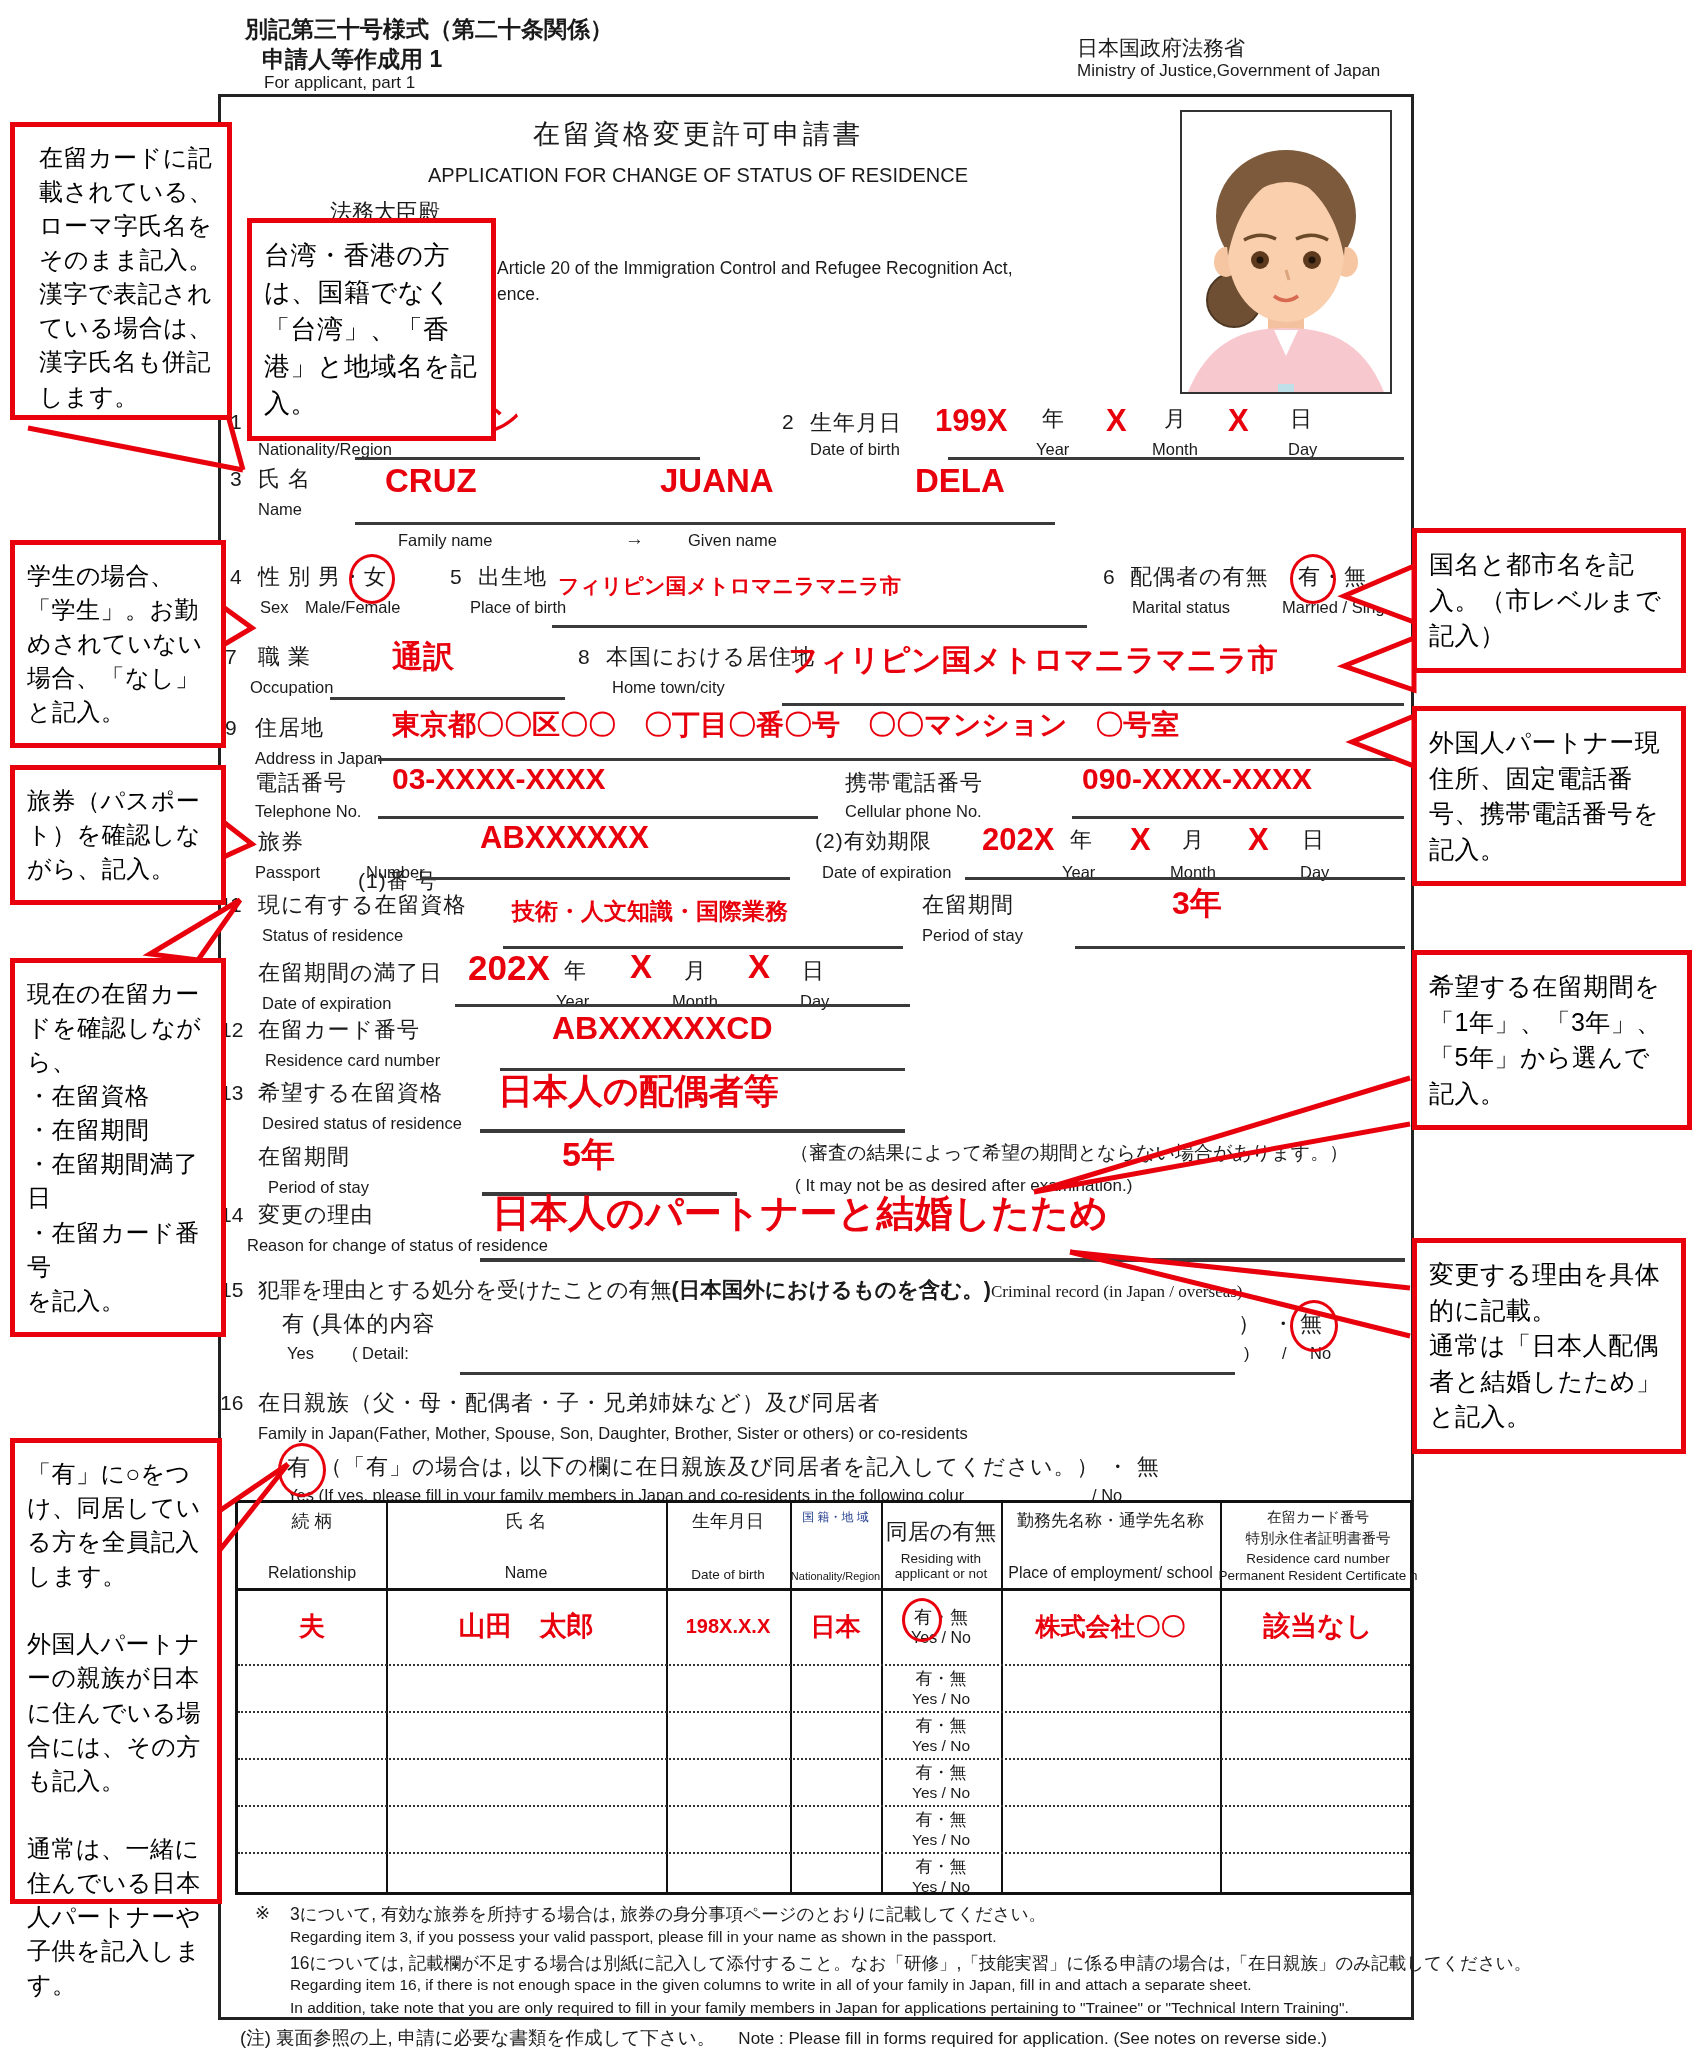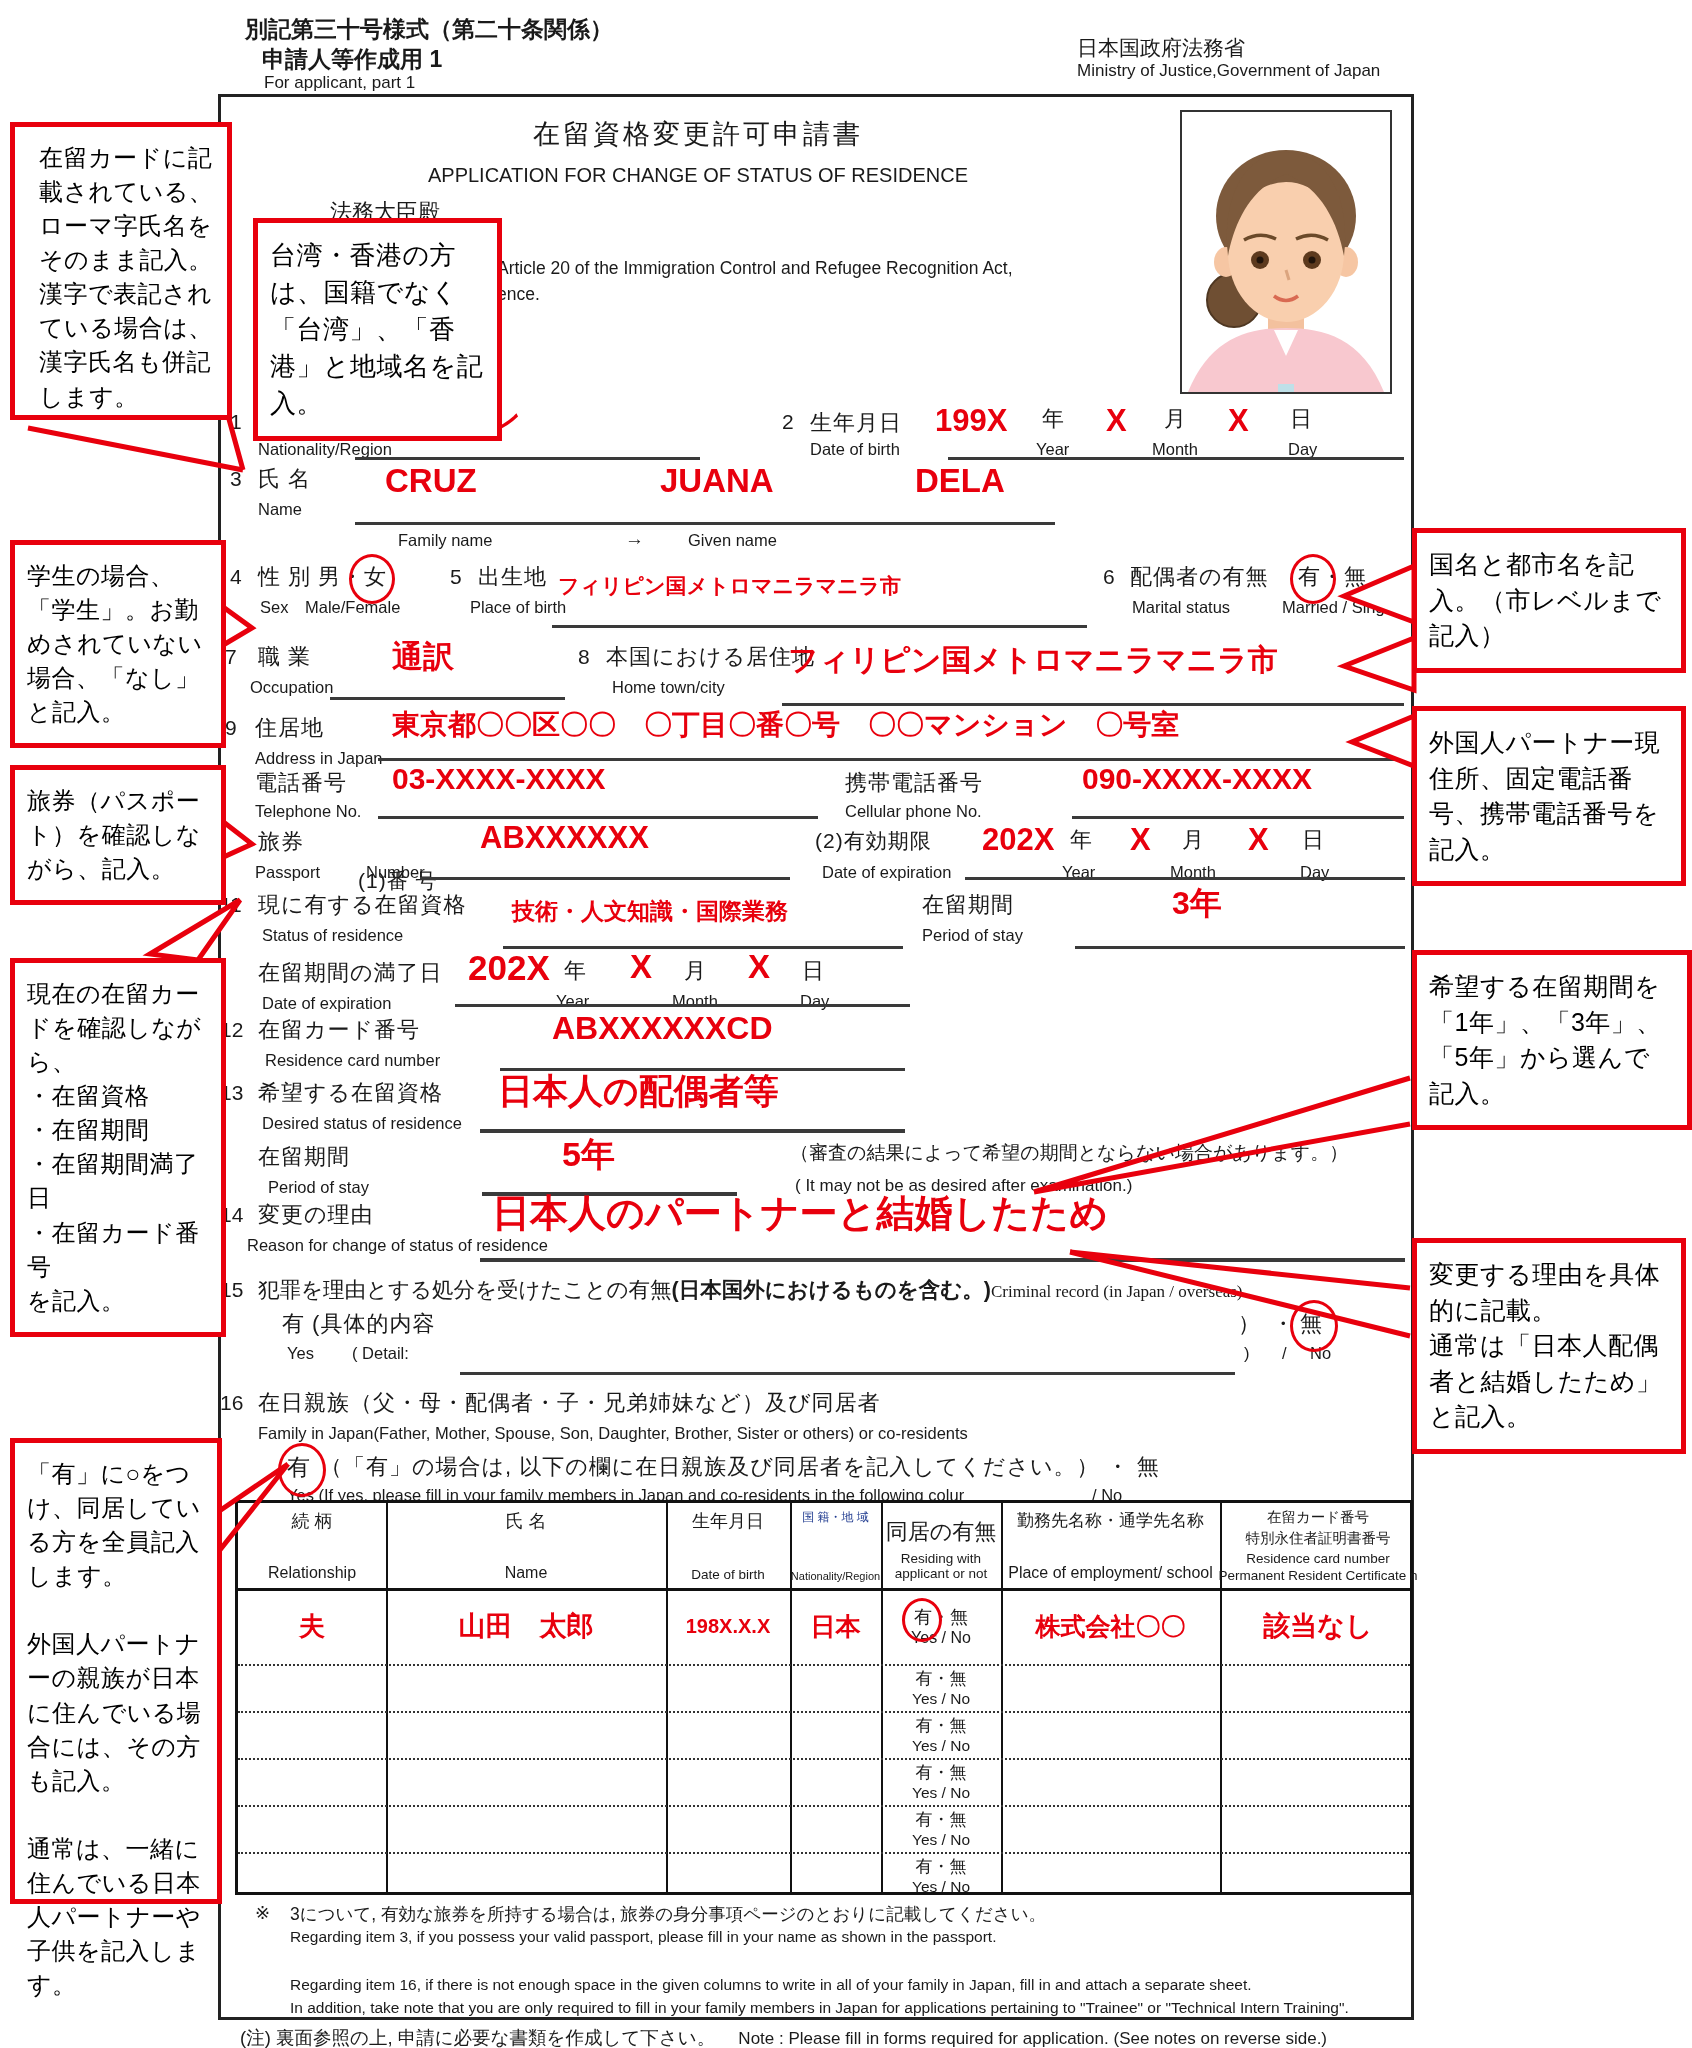--- a/index.html
+++ b/index.html
@@ -311,20 +311,21 @@
     </div>
     <div class="dcell" style="left:643px;top:349px;width:120px;height:46px;">
       <span style="font-size:17px;">有・無</span>
       <span style="font-size:15.5px;">Yes / No</span>
     </div>
   </div>
 
   <div class="abs" style="left:255px;top:1902px;font-size:18px;">※</div>
   <div class="abs" style="left:290px;top:1902px;font-size:17.5px;">3について, 有効な旅券を所持する場合は, 旅券の身分事項ページのとおりに記載してください。</div>
   <div class="abs" style="left:290px;top:1928px;font-size:15.5px;">Regarding item 3, if you possess your valid passport, please fill in your name as shown in the passport.</div>
+  <div class="abs" style="left:290px;top:1951px;font-size:17.5px;">16については, 記載欄が不足する場合は別紙に記入して添付すること。なお「研修」,「技能実習」に係る申請の場合は,「在日親族」のみ記載してください。</div>
   <div class="abs" style="left:290px;top:1976px;font-size:15.5px;">Regarding item 16, if there is not enough space in the given columns to write in all of your family in Japan, fill in and attach a separate sheet.</div>
   <div class="abs" style="left:290px;top:1999px;font-size:15.5px;">In addition, take note that you are only required to fill in your family members in Japan for applications pertaining to "Trainee" or "Technical Intern Training".</div>
   <div class="abs" style="left:240px;top:2025px;font-size:18.5px;">
     <span>(注) 裏面参照の上, 申請に必要な書類を作成して下さい。</span>
     <span style="font-size:17px;margin-left:18px;">Note : Please fill in forms required for application. (See notes on reverse side.)</span>
   </div>
 
   <svg id="overlay" width="1692" height="2048" viewBox="0 0 1692 2048">
     <g stroke="#e8000d" stroke-width="5" fill="none">
       <path d="M205,332 L243,470 M28,428 L243,470"></path>
@@ -336,21 +337,21 @@
       <polygon points="402,372 450,372 456,402"></polygon>
       <polygon points="208,596 252,628 208,654"></polygon>
       <polygon points="208,810 252,844 208,864"></polygon>
       <polygon points="150,954 240,900 198,960"></polygon>
       <polygon points="1414,566 1344,596 1414,622"></polygon>
       <polygon points="1414,638 1344,666 1414,690"></polygon>
       <polygon points="1414,716 1352,742 1414,766"></polygon>
     </g>
   </svg>
 
-  <div class="rbox" style="left:253px;top:218px;width:215px;font-size:26px;z-index:6;">台湾・香港の方は、国籍でなく「台湾」、「香港」と地域名を記入。</div>
+  <div class="rbox" style="left:247px;top:218px;width:215px;font-size:26px;z-index:6;">台湾・香港の方は、国籍でなく「台湾」、「香港」と地域名を記入。</div>
   <div class="rbox" style="left:10px;top:122px;width:176px;height:260px;font-size:24px;padding-left:24px;">在留カードに記載されている、ローマ字氏名をそのまま記入。
 漢字で表記されている場合は、漢字氏名も併記します。</div>
   <div class="rbox" style="left:10px;top:540px;width:182px;font-size:24px;">学生の場合、「学生」。お勤めされていない場合、「なし」と記入。</div>
   <div class="rbox" style="left:10px;top:765px;width:182px;font-size:24px;">旅券（パスポート）を確認しながら、記入。</div>
   <div class="rbox pre" style="left:10px;top:958px;width:182px;font-size:24px;">現在の在留カードを確認しながら、
 ・在留資格
 ・在留期間
 ・在留期間満了日
 ・在留カード番号
 を記入。</div>

